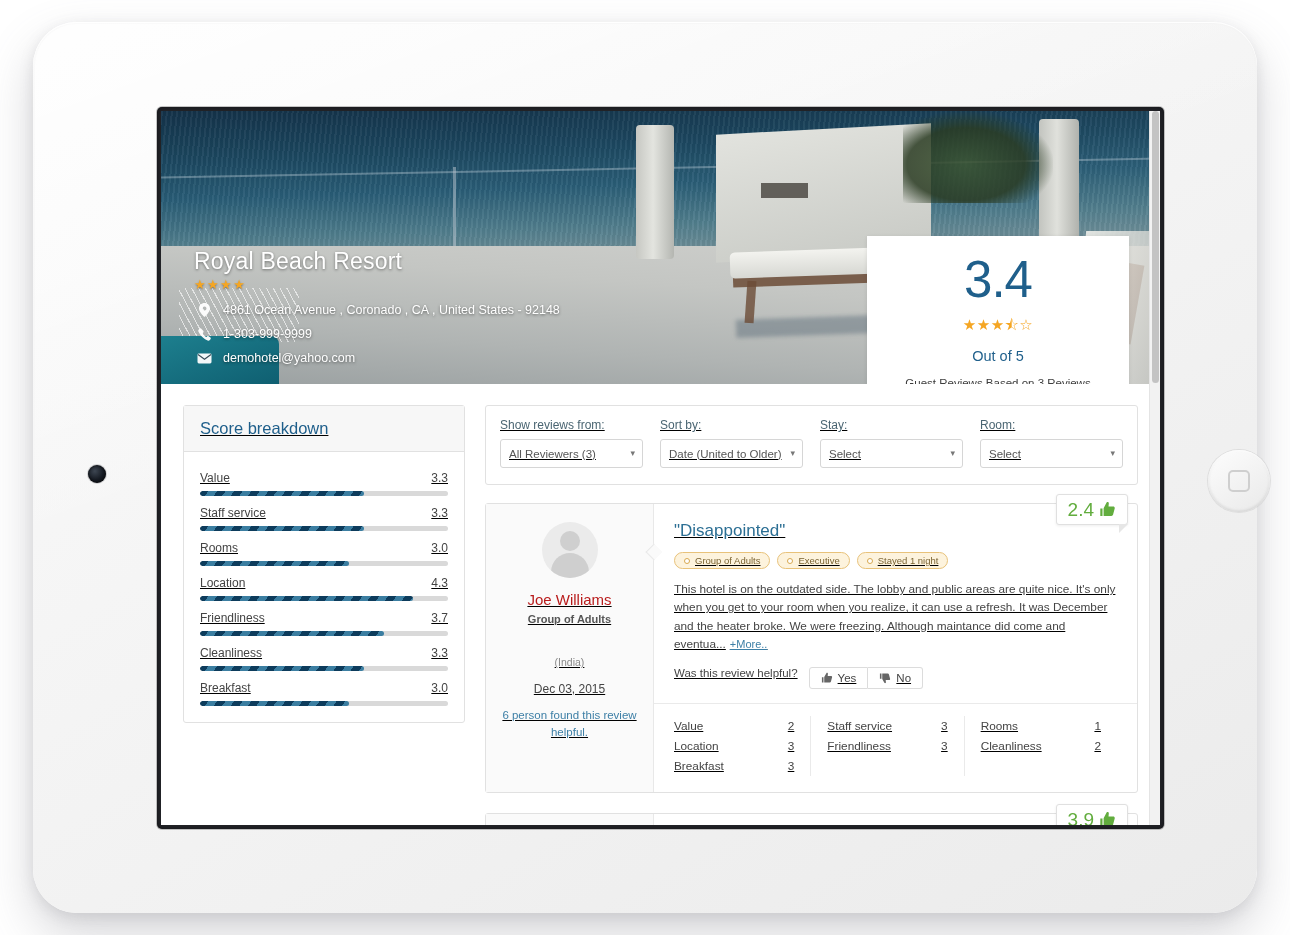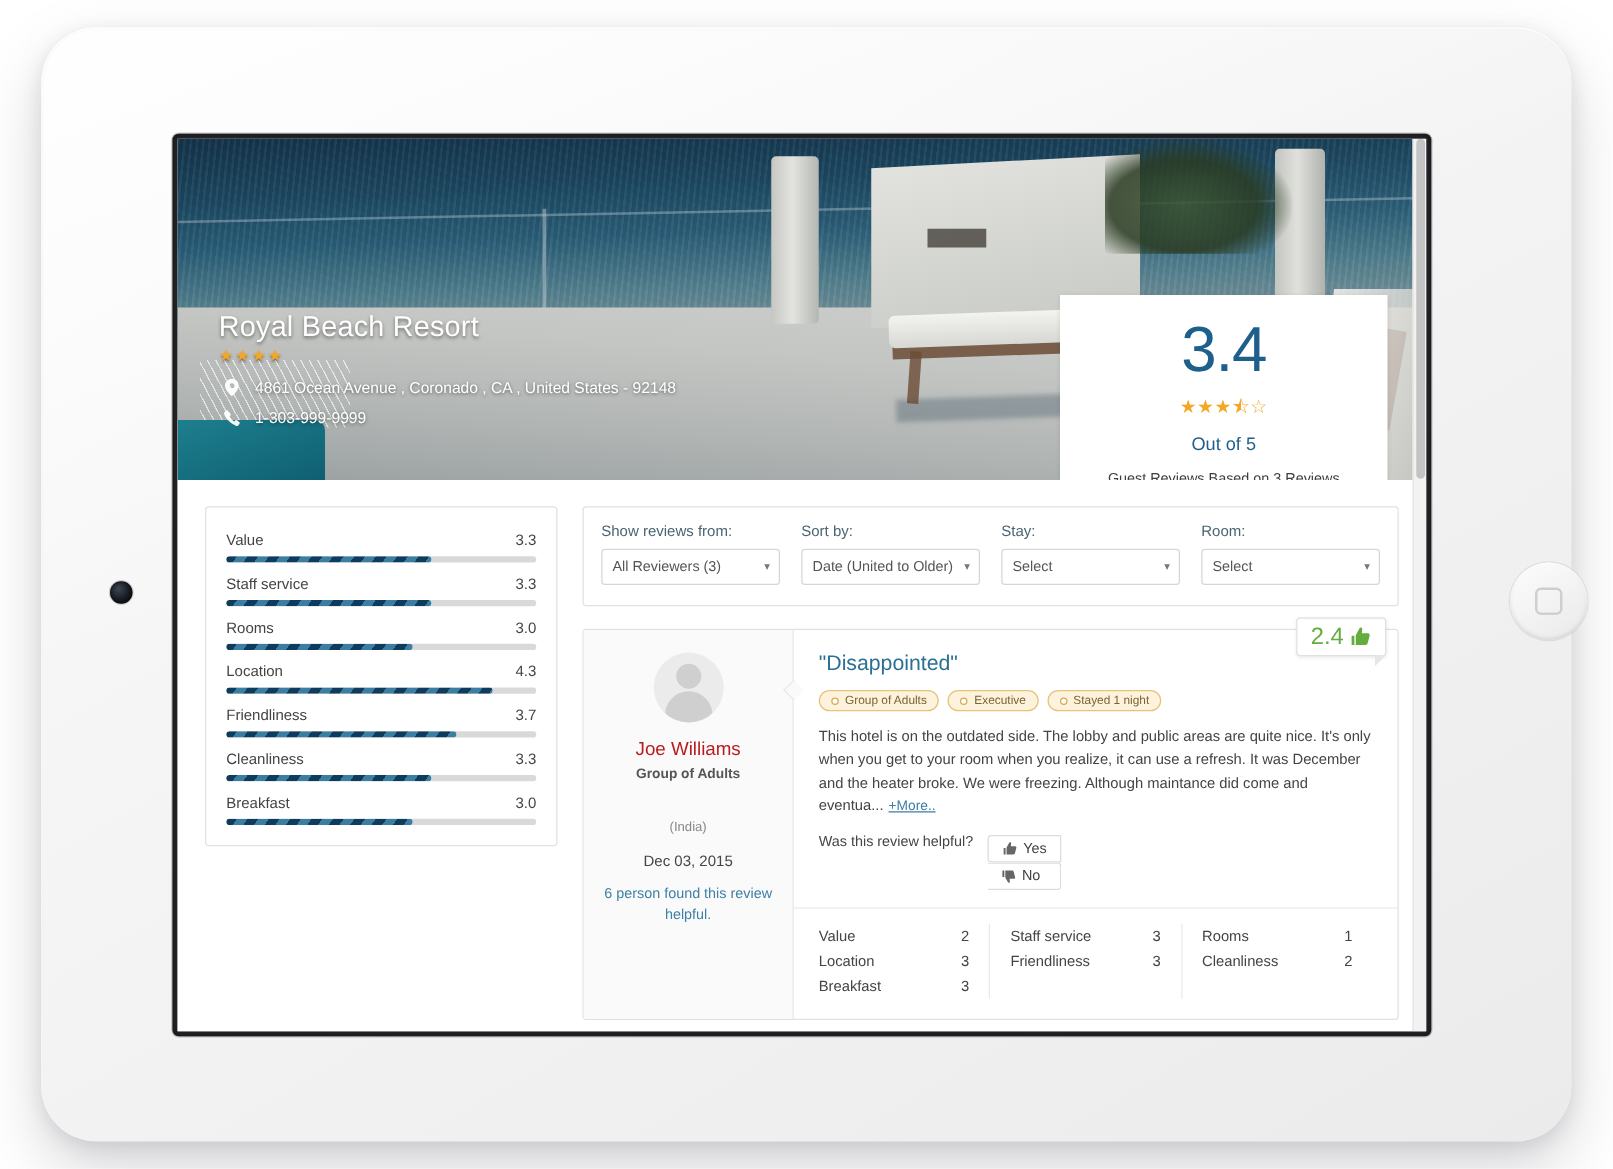--- a/index.html
+++ b/index.html
@@ -61,28 +61,29 @@
   }
   .home-square {
     width: 22px; height: 22px;
     border: 2px solid #cfcfcf;
     border-radius: 5px;
   }
 
   
   .screen-bezel {
     position: absolute;
-    left: 105px;
+    left: 124px;
     top: 85px;
     width: 1007px;
     height: 722px;
     background: #24252a;
     border-radius: 5px;
     padding: 4px;
     box-shadow: 0 0 0 1px rgba(0,0,0,0.22), inset 0 0 6px rgba(0,0,0,0.55);
+    text-decoration: underline;
   }
   .screen {
     position: relative;
     width: 100%; height: 100%;
     background: #ffffff;
     overflow: hidden;
   }
 
   
   .hero {
@@ -410,21 +411,21 @@
   .review-text {
     font-size: 11.8px; color: #444; line-height: 1.55;
   }
   .more-link { color: #3d7fa6; font-size: 11px; margin-left: 4px; }
 
   .helpful-row {
     display: flex; gap: 11px;
     margin-top: 14px;
   }
   .helpful-q { font-size: 11.5px; color: #444; }
-  .btn-group { display: flex; flex-direction: column; }
+  .btn-group { display: flex; }
   .btn {
     display: inline-flex; align-items: center; gap: 5px;
     border: 1px solid #dcdcdc;
     background: #fff;
     padding: 4px 11px;
     font-size: 11.5px;
     color: #444;
   }
   .btn:first-child { border-radius: 3px 0 0 3px; }
   .btn:last-child { border-left: none; border-radius: 0 3px 3px 0; }
@@ -531,33 +532,45 @@
 
         <div class="info-line">
           <span class="info-icon">
             <svg width="13" height="13" viewBox="0 0 13 13">
                   <path d="M3.1 0.4C2.6 0 1.9 0.1 1.5 0.6L0.6 1.7C0.2 2.2 0.1 2.9 0.4 3.5C1.6 6.3 4 9.3 7.1 11.2C8 11.8 9.2 12.4 10.1 12.7C10.6 12.9 11.2 12.7 11.6 12.3L12.5 11.2C12.9 10.7 12.9 10 12.4 9.6L10.6 8.2C10.2 7.9 9.6 7.9 9.2 8.3L8.4 9.1C7 8.3 5.4 6.8 4.5 5.2L5.3 4.4C5.7 4 5.7 3.4 5.4 3Z" fill="#fff"></path>
                 </svg>
           </span>
           <span>1-303-999-9999</span>
         </div>
 
+        <div class="info-line">
+          <span class="info-icon">
+            <svg width="15" height="11" viewBox="0 0 15 11">
+                  <rect x="0.5" y="0.5" width="14" height="10" rx="1.4" fill="#fff"></rect>
+                  <path d="M1 1.6L7.5 6.2L14 1.6" stroke="#3a4a57" stroke-width="1.2" fill="none"></path>
+                </svg>
+          </span>
+          <span>demohotel@yahoo.com</span>
+        </div>
       </div>
 
       <div class="rating-card">
         <div class="rating-score">3.4</div>
         <div class="rating-stars">★★★⯪☆</div>
         <div class="rating-outof">Out of 5</div>
         <div class="rating-sub">Guest Reviews Based on 3 Reviews</div>
       </div>
     </div>
 
     <div class="content">
 
       <div class="panel breakdown">
+        <div class="breakdown-head">
+          <div class="breakdown-title">Score breakdown</div>
+        </div>
         <div class="breakdown-body" id="breakdown-body">
               <div class="metric">
                 <div class="metric-row">
                   <span>Value</span>
                   <span class="metric-val">3.3</span>
                 </div>
                 <div class="bar-track">
                   <div class="bar-fill" style="width:66%"></div>
                 </div>
               </div>

